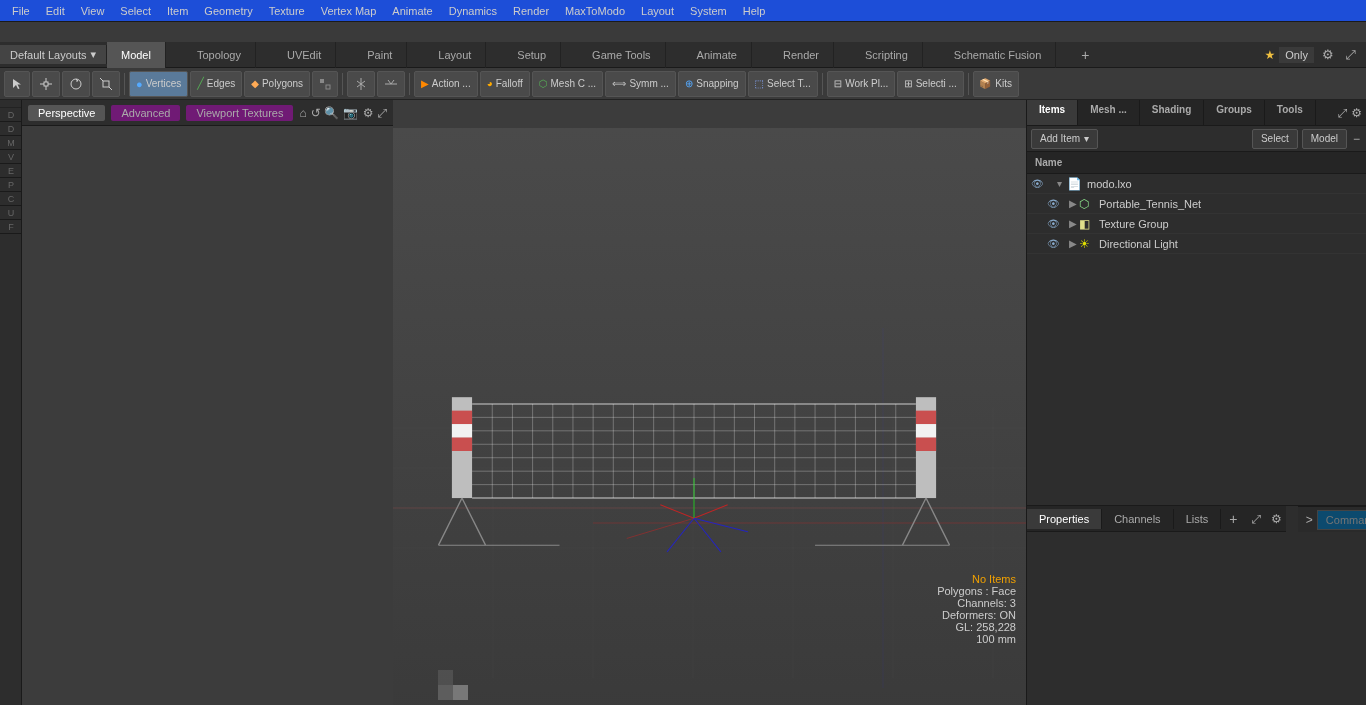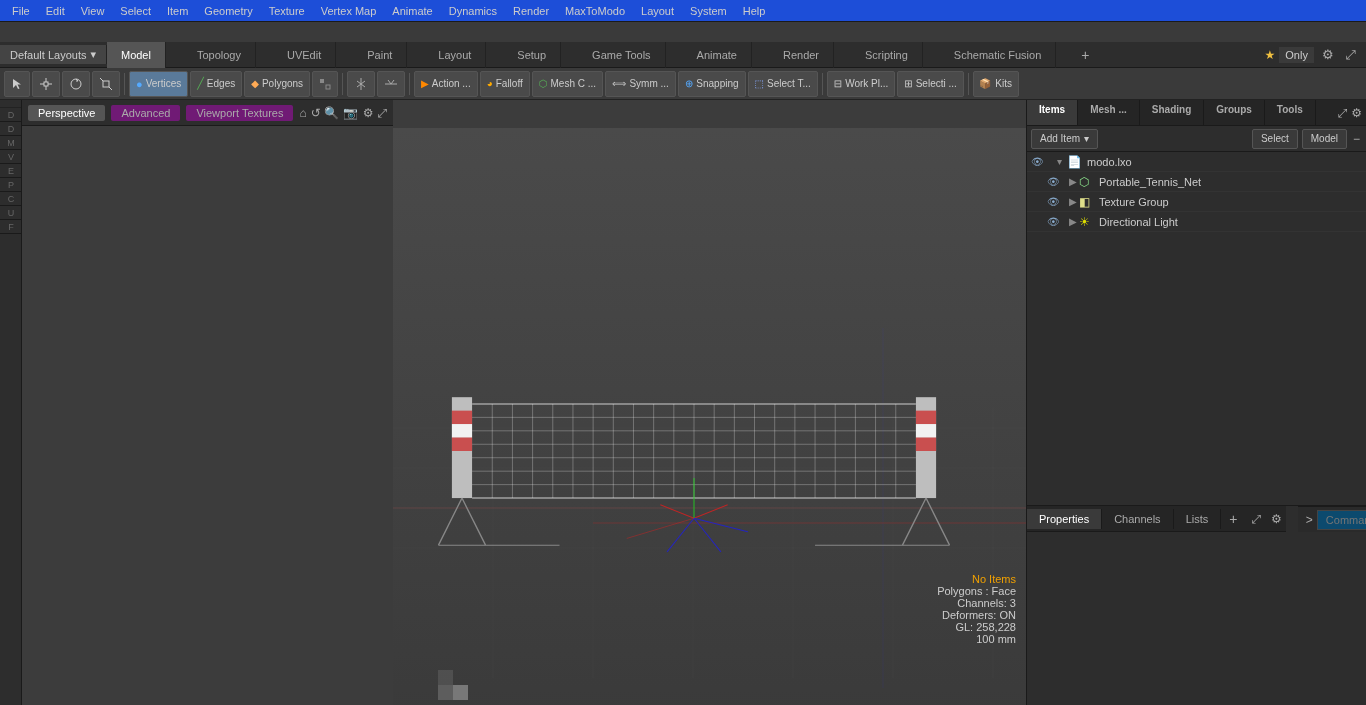--- a/index.html
+++ b/index.html
@@ -413,20 +413,23 @@
       <div class="r-tb-btn">
         <span>Add Item</span>
         <span style="margin-left:4px;">▾</span>
       </div>
       <div style="flex:1;"></div>
       <div class="r-tb-btn">Select</div>
       <div class="r-tb-btn">Model</div>
       <span class="r-tb-icon">−</span>
     </div>
 
+    <div id="items-header">
+      <div class="items-header-col">Name</div>
+    </div>
 
     <div id="items-tree">
 
       <div class="tree-item">
         <span class="vis-icon" style="color:#88aacc;">👁</span>
         <span style="width:10px;"></span>
         <span style="width:10px;color:#888;font-size:10px;">▾</span>
         <span class="item-icon" style="color:#f0a020;font-size:12px;">📄</span>
         <span class="item-label">modo.lxo</span>
       </div>

